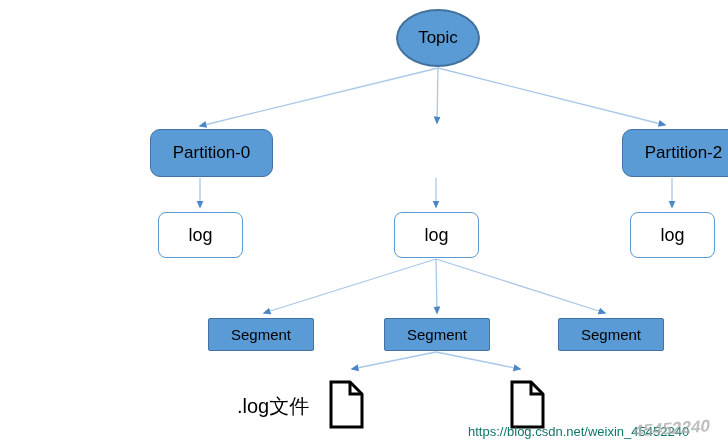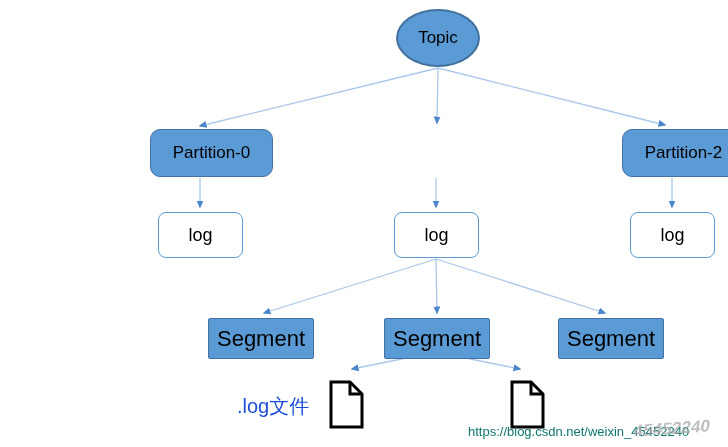--- a/index.html
+++ b/index.html
@@ -20,28 +20,28 @@
   .partition{
     width:123px;height:48px;border-radius:10px;
     border:1px solid #4472A4;font-size:17px;
   }
   .logbox{
     position:absolute;display:flex;align-items:center;justify-content:center;
     width:85px;height:46px;border-radius:8px;background:#ffffff;
     border:1.5px solid #5B9BD5;color:#000000;font-size:18px;
   }
   .segment{
-    width:106px;height:41px;border-radius:2px;
-    border:1px solid #4472A4;font-size:22px;
+    width:106px;height:33px;border-radius:2px;
+    border:1px solid #4472A4;font-size:15px;
   }
   .annotation{
     position:absolute;color:#FF0000;font-weight:bold;font-size:20px;white-space:nowrap;
   }
   .file-label{
-    position:absolute;color:#1d4ed8;font-size:20px;white-space:nowrap;
+    position:absolute;color:#000000;font-size:20px;white-space:nowrap;
   }
   .file-icon{position:absolute;}
   .watermark{
     position:absolute;left:468px;top:424px;color:#0f766e;font-size:13px;white-space:nowrap;
   }
   .watermark-overlay{
     position:absolute;left:634px;top:419px;color:#a9a9a9;font-size:17px;font-weight:bold;
     white-space:nowrap;transform:skewX(-12deg) rotate(-4deg);opacity:.75;
   }
 </style>

